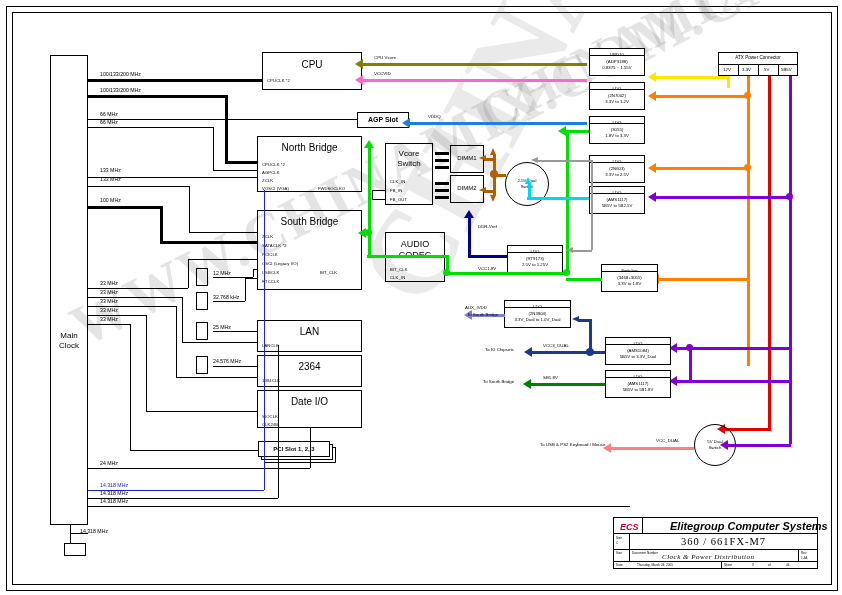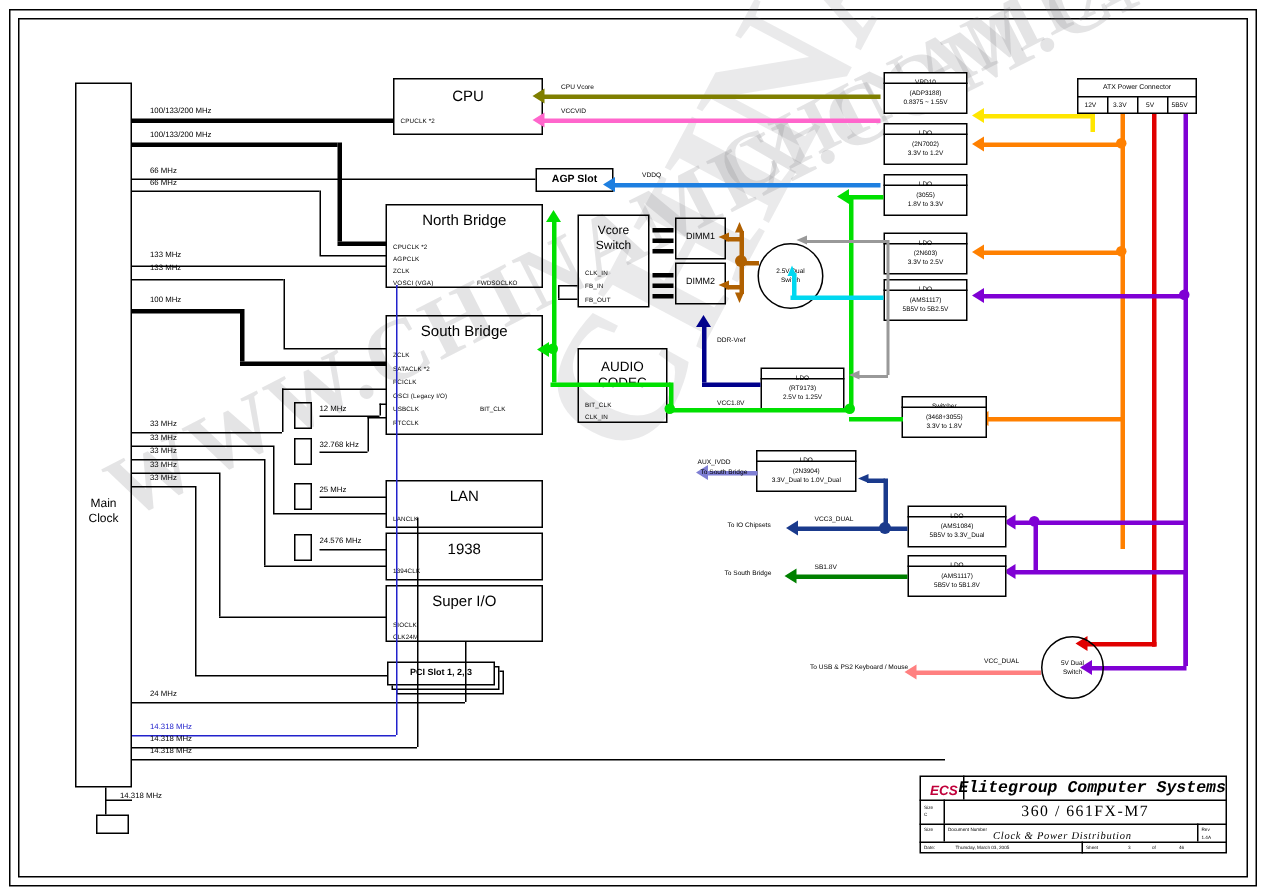--- a/index.html
+++ b/index.html
@@ -165,26 +165,26 @@
     <div class="pin" style="top:34px;">BIT_CLK</div>
     <div class="pin" style="top:42px;">CLK_IN</div>
   </div>
 
   <div class="box" style="left:257px;top:320px;width:105px;height:32px;">
     <div class="ttl" style="top:5px;">LAN</div>
     <div class="pin" style="top:22px;">LANCLK</div>
   </div>
 
   <div class="box" style="left:257px;top:355px;width:105px;height:32px;">
-    <div class="ttl" style="top:5px;">1938</div>
+    <div class="ttl" style="top:5px;">2364</div>
     <div class="pin" style="top:22px;">1394CLK</div>
   </div>
 
   <div class="box" style="left:257px;top:390px;width:105px;height:38px;">
-    <div class="ttl" style="top:5px;">Super I/O</div>
+    <div class="ttl" style="top:5px;">Date I/O</div>
     <div class="pin" style="top:23px;">SIOCLK</div>
     <div class="pin" style="top:31px;">CLK24M</div>
   </div>
 
   <div class="box" style="left:264px;top:447px;width:72px;height:16px;background:#fff;"></div>
   <div class="box" style="left:261px;top:444px;width:72px;height:16px;background:#fff;"></div>
   <div class="box" style="left:258px;top:441px;width:72px;height:16px;background:#fff;">
     <div class="ttl" style="top:4px;font-size:6px;font-weight:bold;">PCI Slot 1, 2, 3</div>
   </div>
 
@@ -494,21 +494,21 @@
 
   <div class="ph t3" style="left:610px;top:447px;width:84px;border-color:#ff8080;"></div>
   <div class="arw l" style="left:603px;top:443px;border-right:8px solid #ff8080;"></div>
   <div class="slab" style="left:656px;top:438px;">VCC_DUAL</div>
   <div class="slab" style="left:540px;top:442px;">To USB &amp; PS2 Keyboard / Mouse</div>
 
   <div class="tblock" style="left:613px;top:517px;width:205px;height:52px;"></div>
 
   <div class="tb-logo" style="left:620px;top:522px;">ECS</div>
   <div class="tb-v" style="left:642px;top:517px;height:16px;"></div>
-  <div class="tb-comp" style="left:639px;top:520px;font-family:Liberation Mono, monospace;">Elitegroup Computer Systems</div>
+  <div class="tb-comp" style="left:670px;top:520px;">Elitegroup Computer Systems</div>
   <div class="tb-row" style="top:533px;left:613px;width:205px;"></div>
 
   <div class="tb-tiny" style="left:616px;top:536px;">Size</div>
   <div class="tb-tiny" style="left:616px;top:541px;">C</div>
   <div class="tb-v" style="left:629px;top:533px;height:16px;"></div>
   <div class="tb-model" style="left:629px;top:536px;width:189px;">360 / 661FX-M7</div>
   <div class="tb-row" style="top:549px;left:613px;width:205px;"></div>
 
   <div class="tb-tiny" style="left:616px;top:551px;">Size</div>
   <div class="tb-v" style="left:629px;top:549px;height:12px;"></div>

